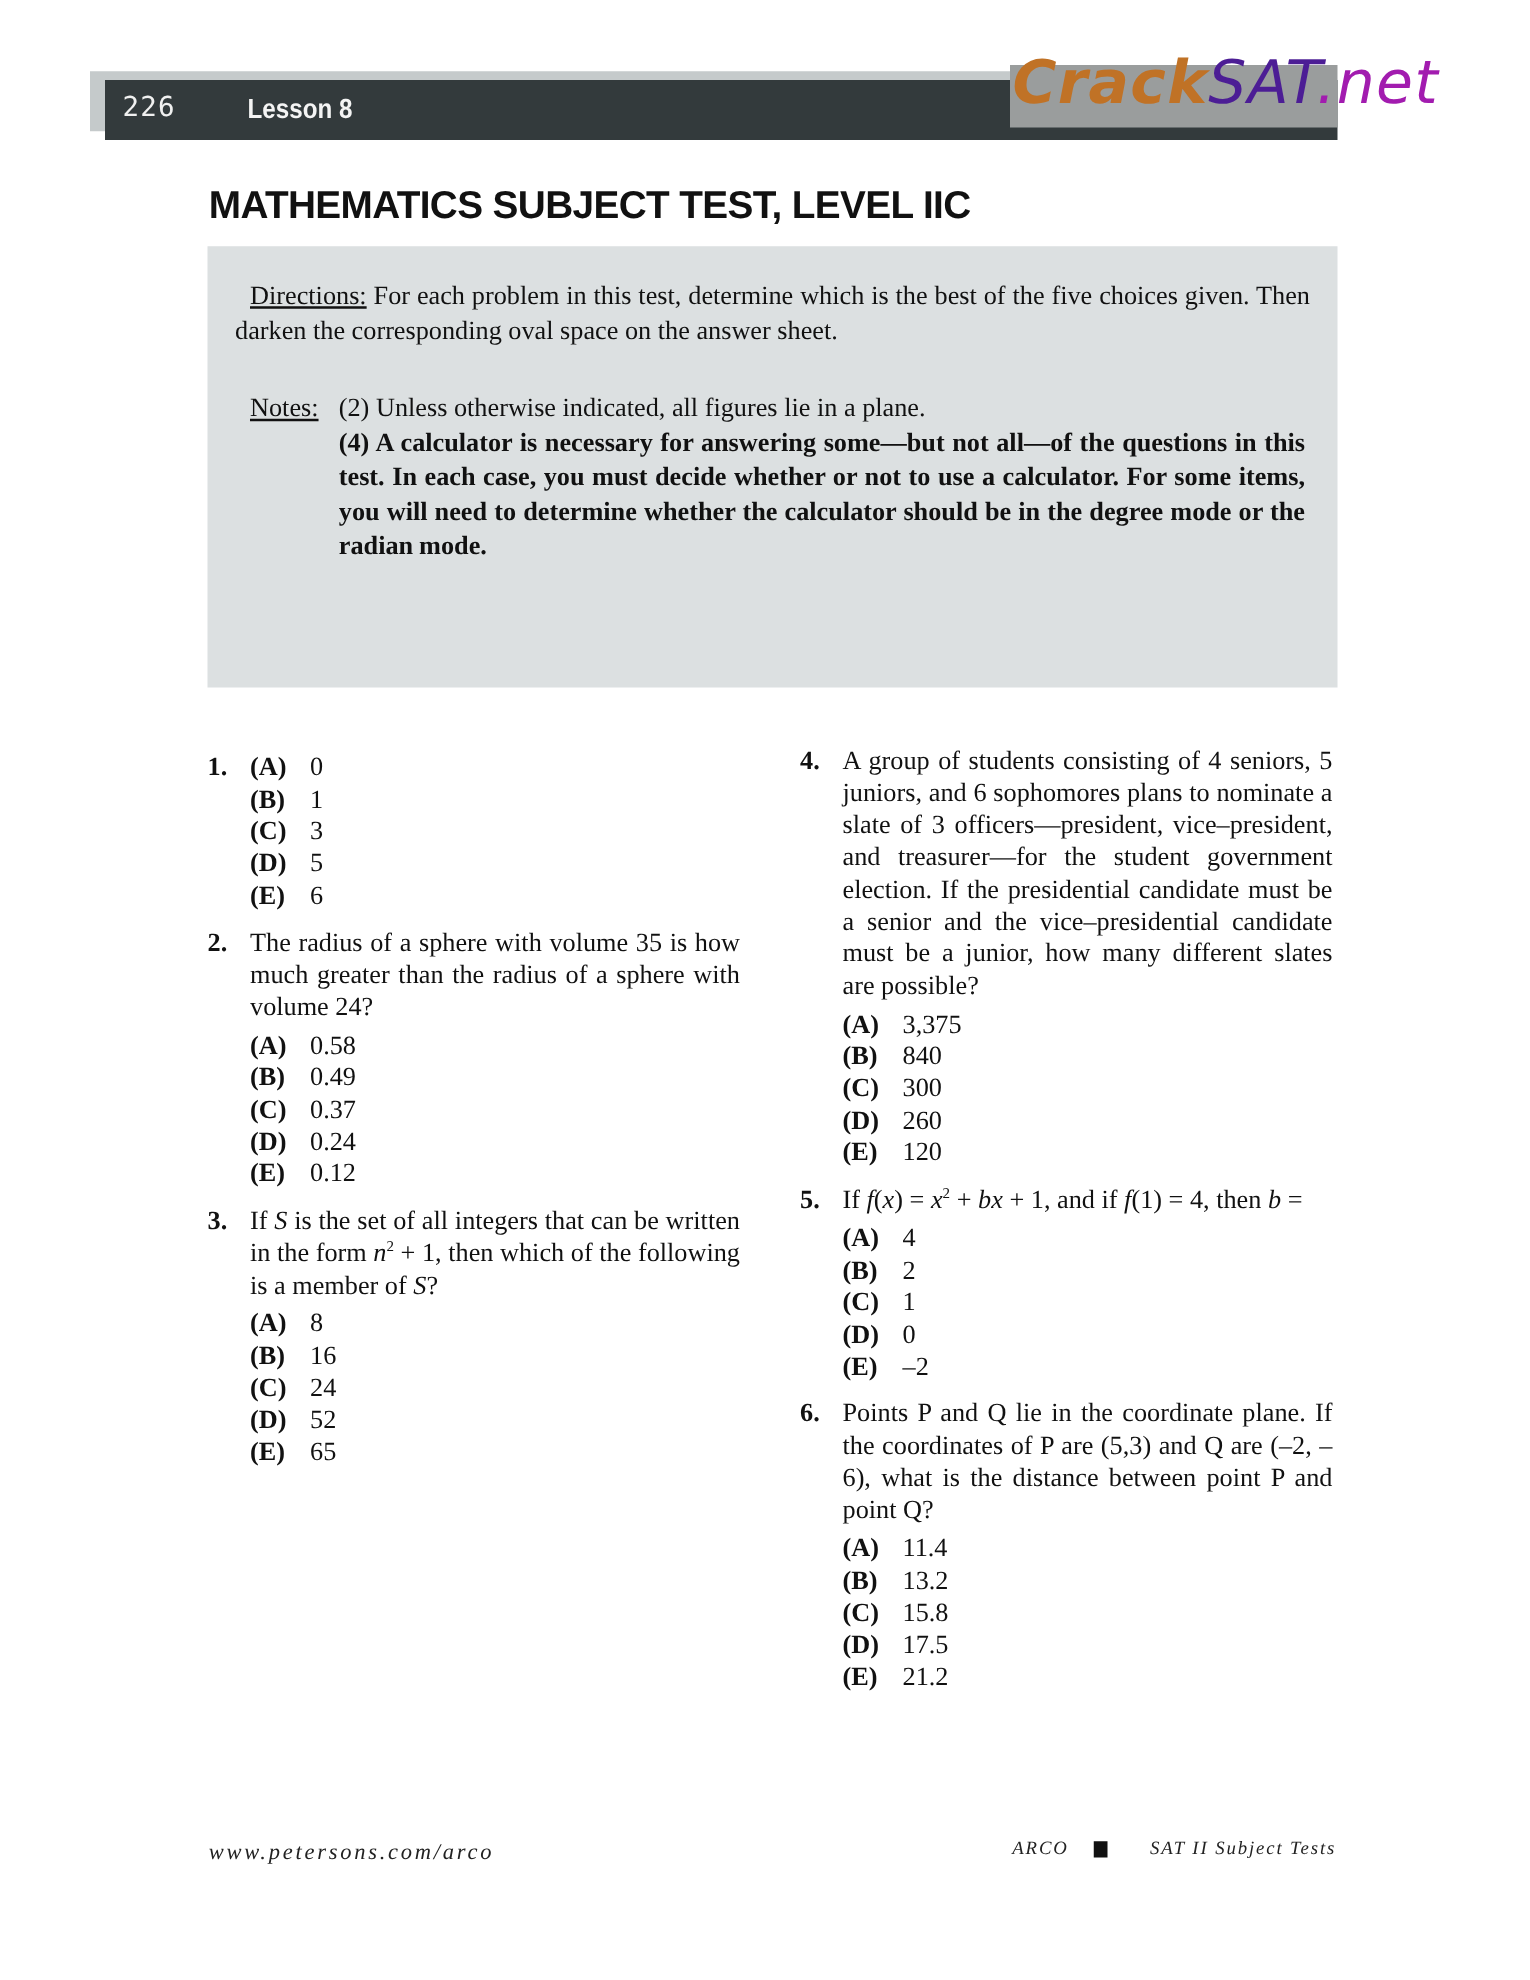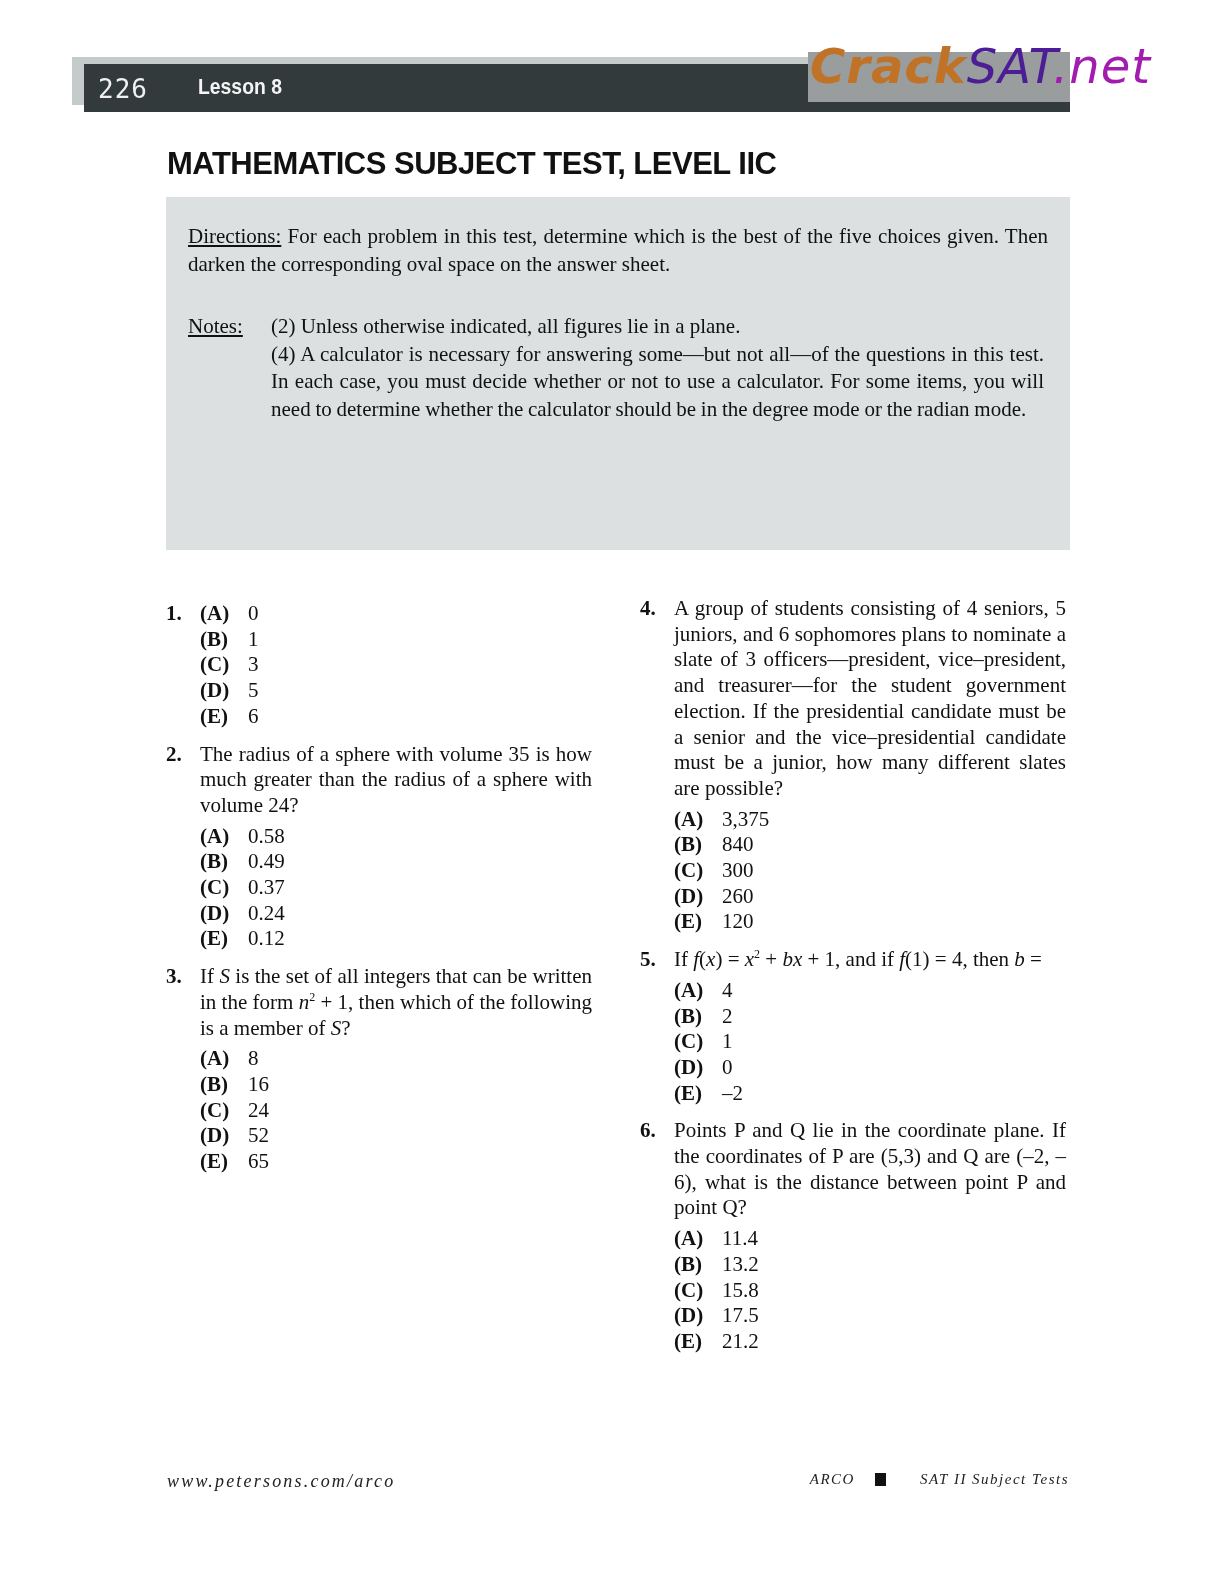--- a/index.html
+++ b/index.html
@@ -1,29 +1,29 @@
 <!DOCTYPE html>
 <html><head>
   <meta charset="utf-8">
   <style>
     html, body { margin:0; padding:0; }
     body { width:1224px; height:1584px; background:#ffffff; position:relative; overflow:hidden; font-family:"Liberation Serif", serif; color:#111; }
     .hdr-shadow { position:absolute; left:72px; top:57px; width:995px; height:48px; background:#c5cacb; }
     .hdr-bar { position:absolute; left:84px; top:64px; width:986px; height:48px; background:#333a3c; }
-    .hdr-num { position:absolute; left:98px; top:74px; font-family:"DejaVu Sans Mono", monospace; font-size:26px; color:#f0f0f0; letter-spacing:1px; }
+    .hdr-num { position:absolute; left:98px; top:74px; font-family:"DejaVu Sans Mono", monospace; font-size:22px; color:#f0f0f0; letter-spacing:1px; }
     .hdr-lesson { position:absolute; left:198px; top:74px; font-family:"Liberation Sans", sans-serif; font-weight:bold; font-size:22px; color:#f4f4f4; transform:scaleX(0.88); transform-origin:left; }
     .wm-box { position:absolute; left:808px; top:52px; width:262px; height:50px; background:#9a9d9d; }
     .wm { position:absolute; left:810px; top:38px; font-family:"DejaVu Sans", sans-serif; font-style:italic; font-size:48px; letter-spacing:1px; white-space:nowrap; }
     .wm .c1 { color:#c07226; font-weight:bold; }
     .wm .c2 { color:#4c1d95; }
     .wm .c3 { color:#a21caf; }
     .title { position:absolute; left:167px; top:146px; font-family:"Liberation Sans", sans-serif; font-weight:bold; font-size:31px; letter-spacing:-0.5px; color:#111; }
     .dir-box { position:absolute; left:166px; top:197px; width:904px; height:353px; background:#dce0e1; }
     .dir-text { position:absolute; left:188px; top:222px; width:860px; font-size:21px; line-height:28px; text-align:justify; }
-    .u { text-decoration:underline; }
+    .u { text-decoration:underline;margin-left:12px; }
     .notes { position:absolute; left:188px; top:313px; width:860px; font-size:21px; line-height:27.5px; }
     .notes-label { position:absolute; left:0; top:0; }
     .notes-list { position:absolute; left:83px; top:0; width:773px; text-align:justify; }
     .notes-list div { margin:0; }
     .col { position:absolute; width:430px; font-size:21px; line-height:25.7px; }
     .col.left { left:166px; top:596px; }
     .col.right { left:640px; top:596px; }
     .q { position:relative; padding-left:34px; margin-bottom:8px; }
     .q-num { position:absolute; left:0; top:0; font-weight:bold; }
     .q-text { text-align:justify; display:block; }
@@ -49,21 +49,21 @@
 
 <div class="title">MATHEMATICS SUBJECT TEST, LEVEL IIC</div>
 
 <div class="dir-box"></div>
 <div class="dir-text"><span class="u">Directions:</span><span> For each problem in this test, determine which is the best of the five choices given. Then darken the corresponding oval space on the answer sheet.</span></div>
 
 <div class="notes">
   <span class="notes-label u">Notes:</span>
   <div class="notes-list">
     <div>(2)  Unless otherwise indicated, all figures lie in a plane.</div>
-    <div style="word-spacing:-0.5px;">(4)  A calculator is necessary for answering some—but not all—of the questions in this test. In each case, you must decide whether or not to use a calculator. For some items, you will need to determine whether the calculator should be in the degree mode or the radian mode.</div>
+    <div style="word-spacing:-0.5px;font-weight:bold;">(4)  A calculator is necessary for answering some—but not all—of the questions in this test. In each case, you must decide whether or not to use a calculator. For some items, you will need to determine whether the calculator should be in the degree mode or the radian mode.</div>
   </div>
 </div>
 
 <div class="col left">
   <div class="q">
     <span class="q-num">1.</span>
     <div class="choices">
         <div class="choice">
           <span class="choice-letter">(A)</span>
           <span>0</span>

